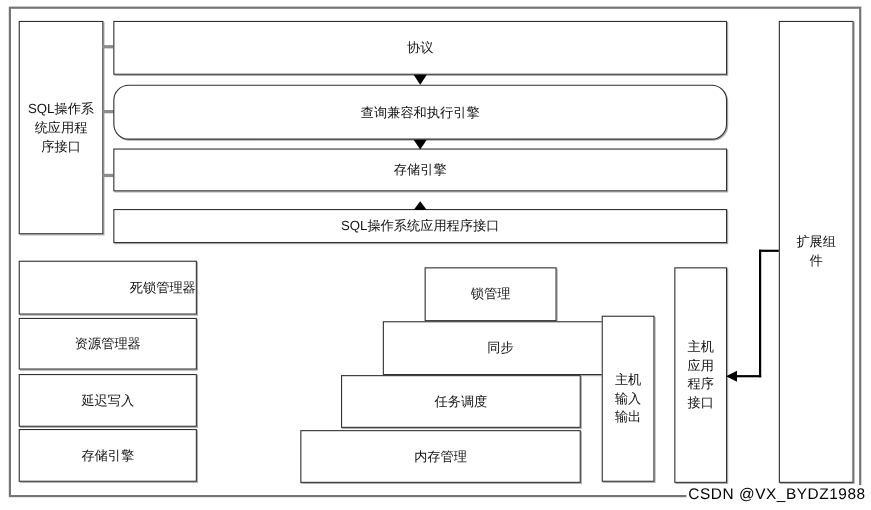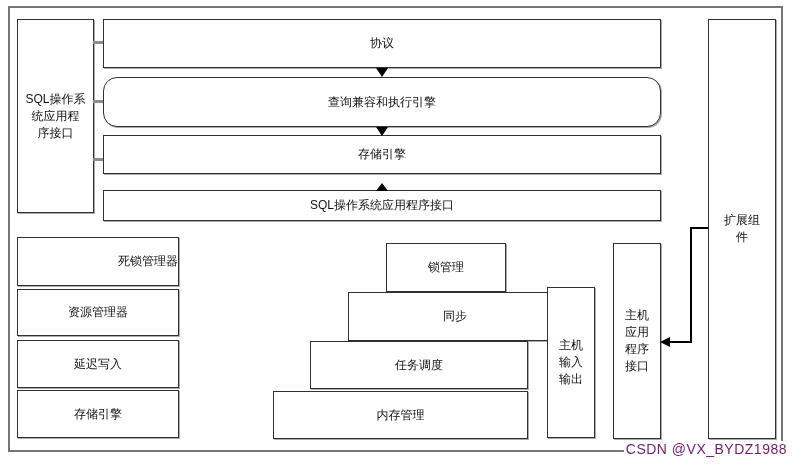--- a/index.html
+++ b/index.html
@@ -55,21 +55,21 @@
     border-top: 5px solid transparent;
     border-bottom: 5px solid transparent;
     border-right: 10px solid #000000;
   }
   .hline, .vline { position: absolute; background: #000000; }
   .watermark {
     position: absolute;
     right: 3px;
     top: 441px;
     font-size: 14px;
-    color: #701a75;
+    color: #000000;
     background: #ffffff;
     padding: 0 2px;
     letter-spacing: 0.5px;
   }
 </style>
 </head>
 <body>
 
 <div class="stage">
 

